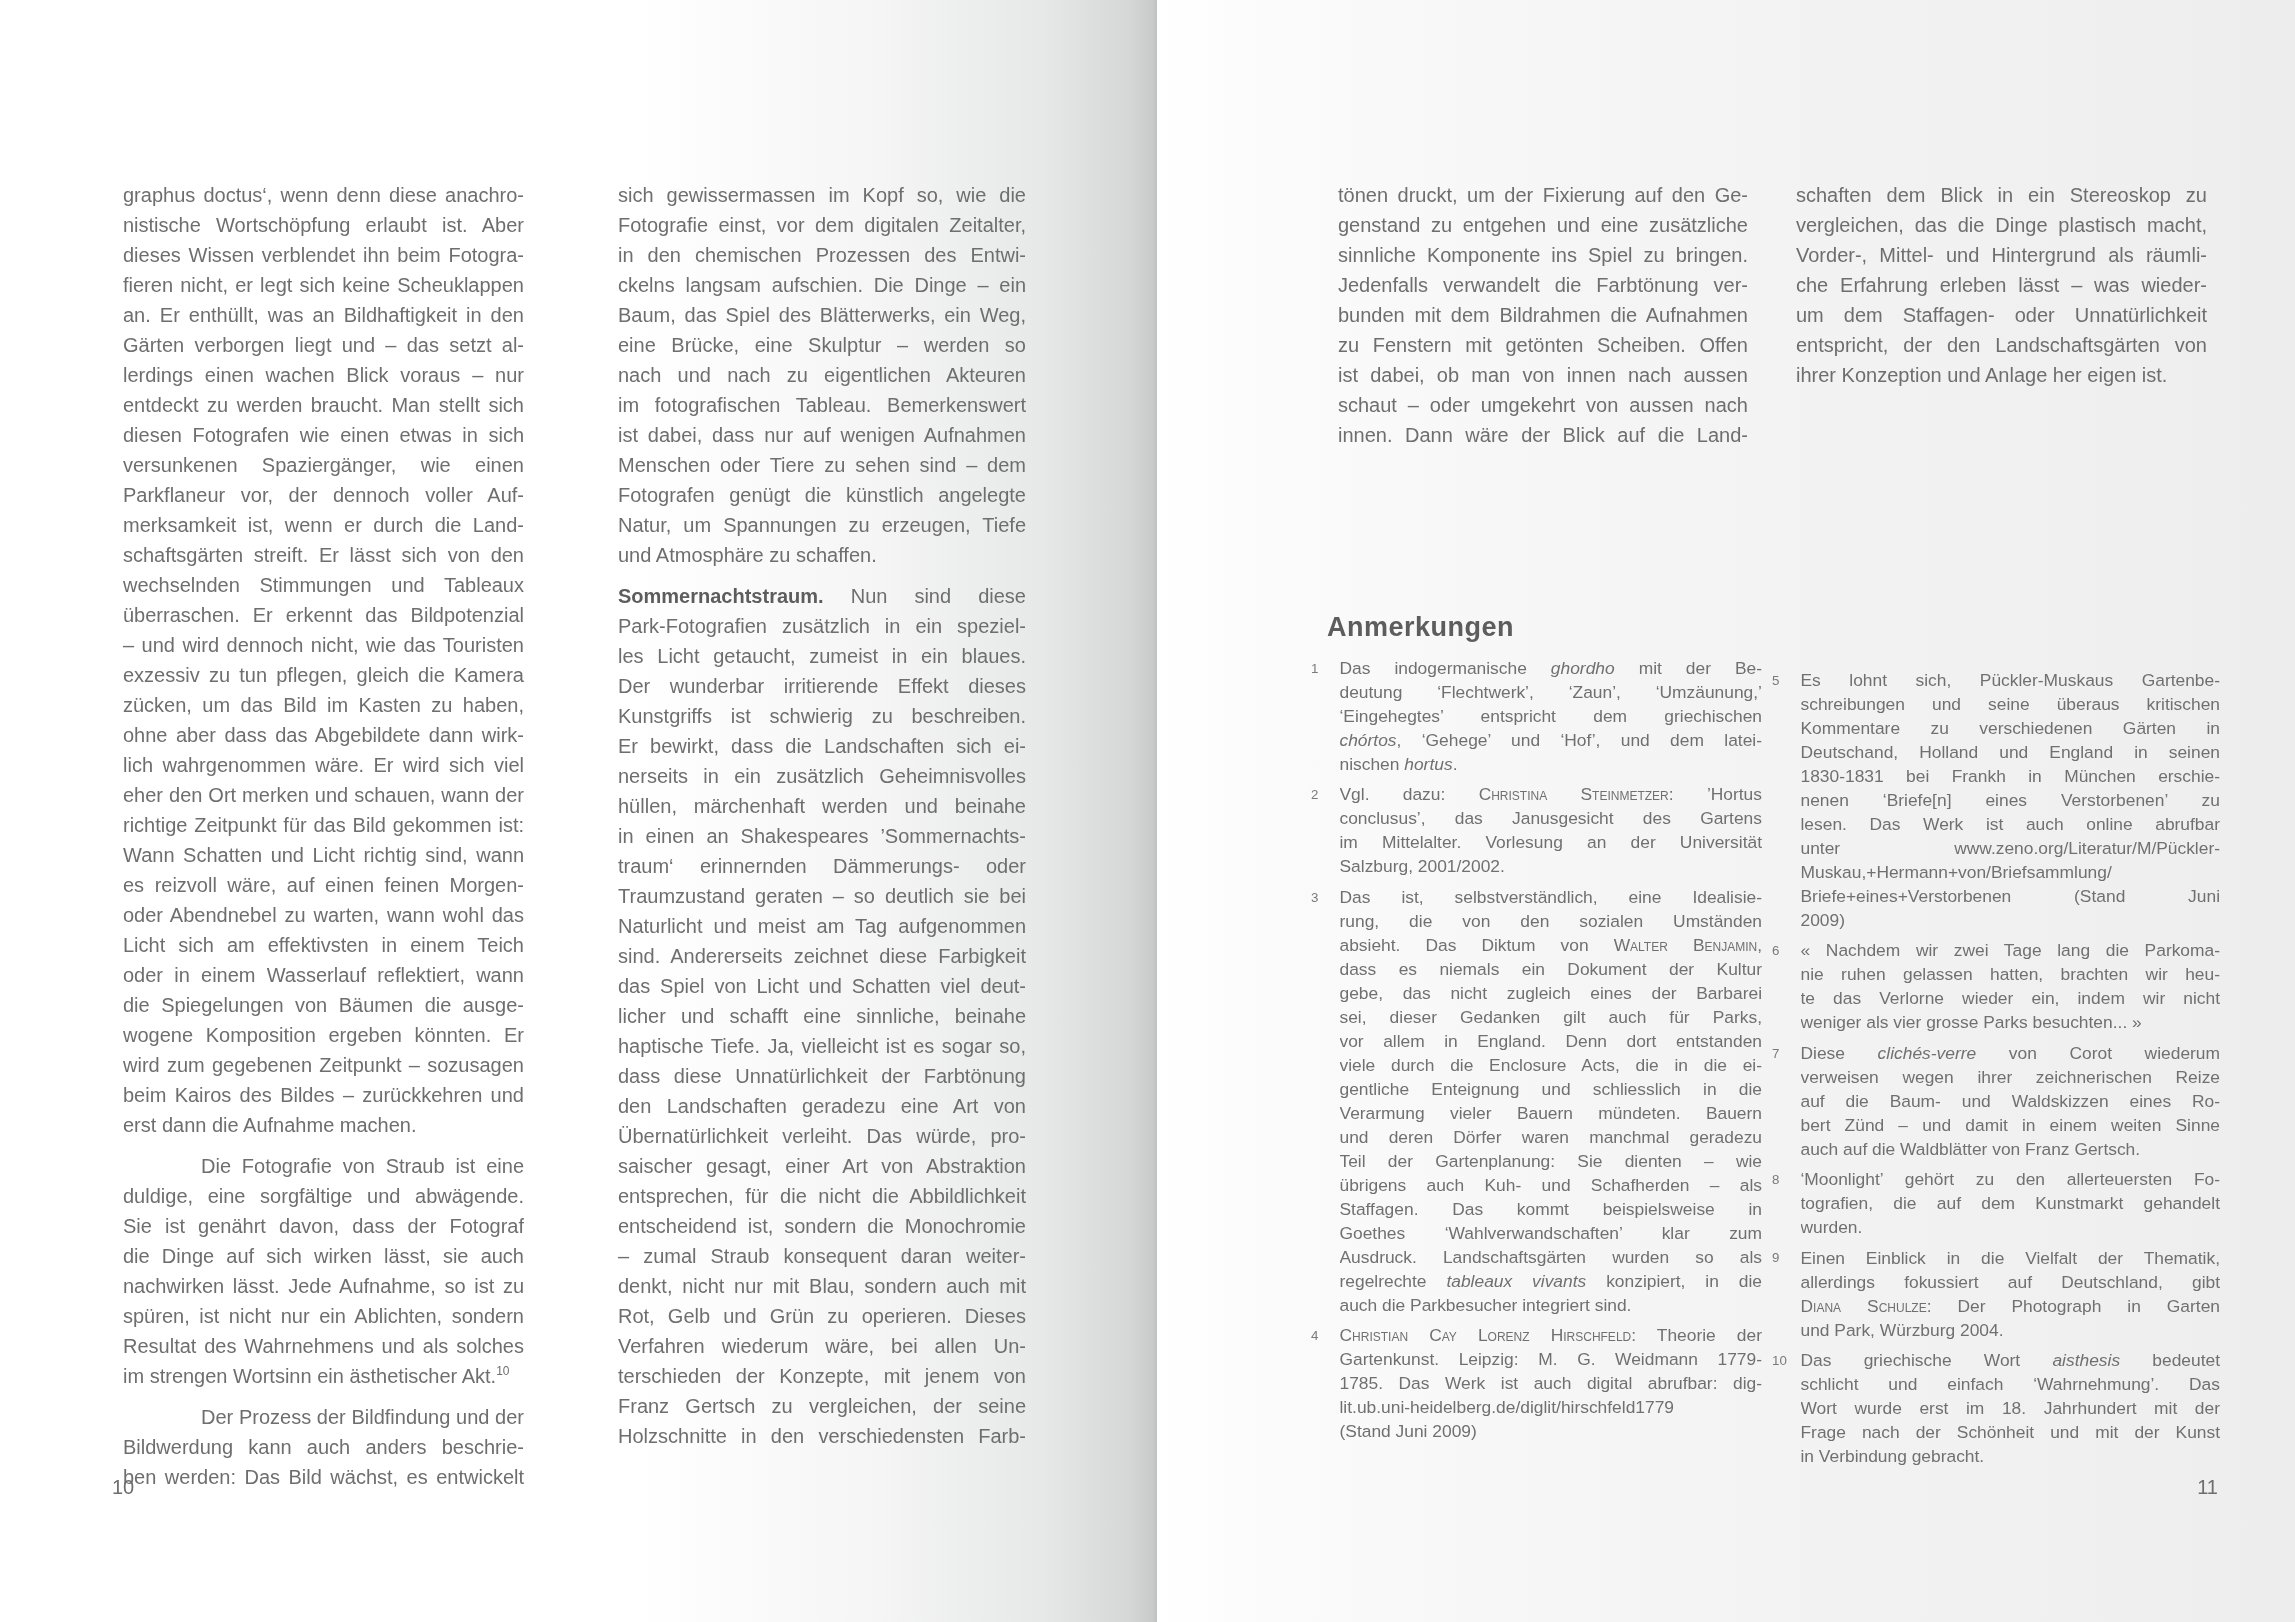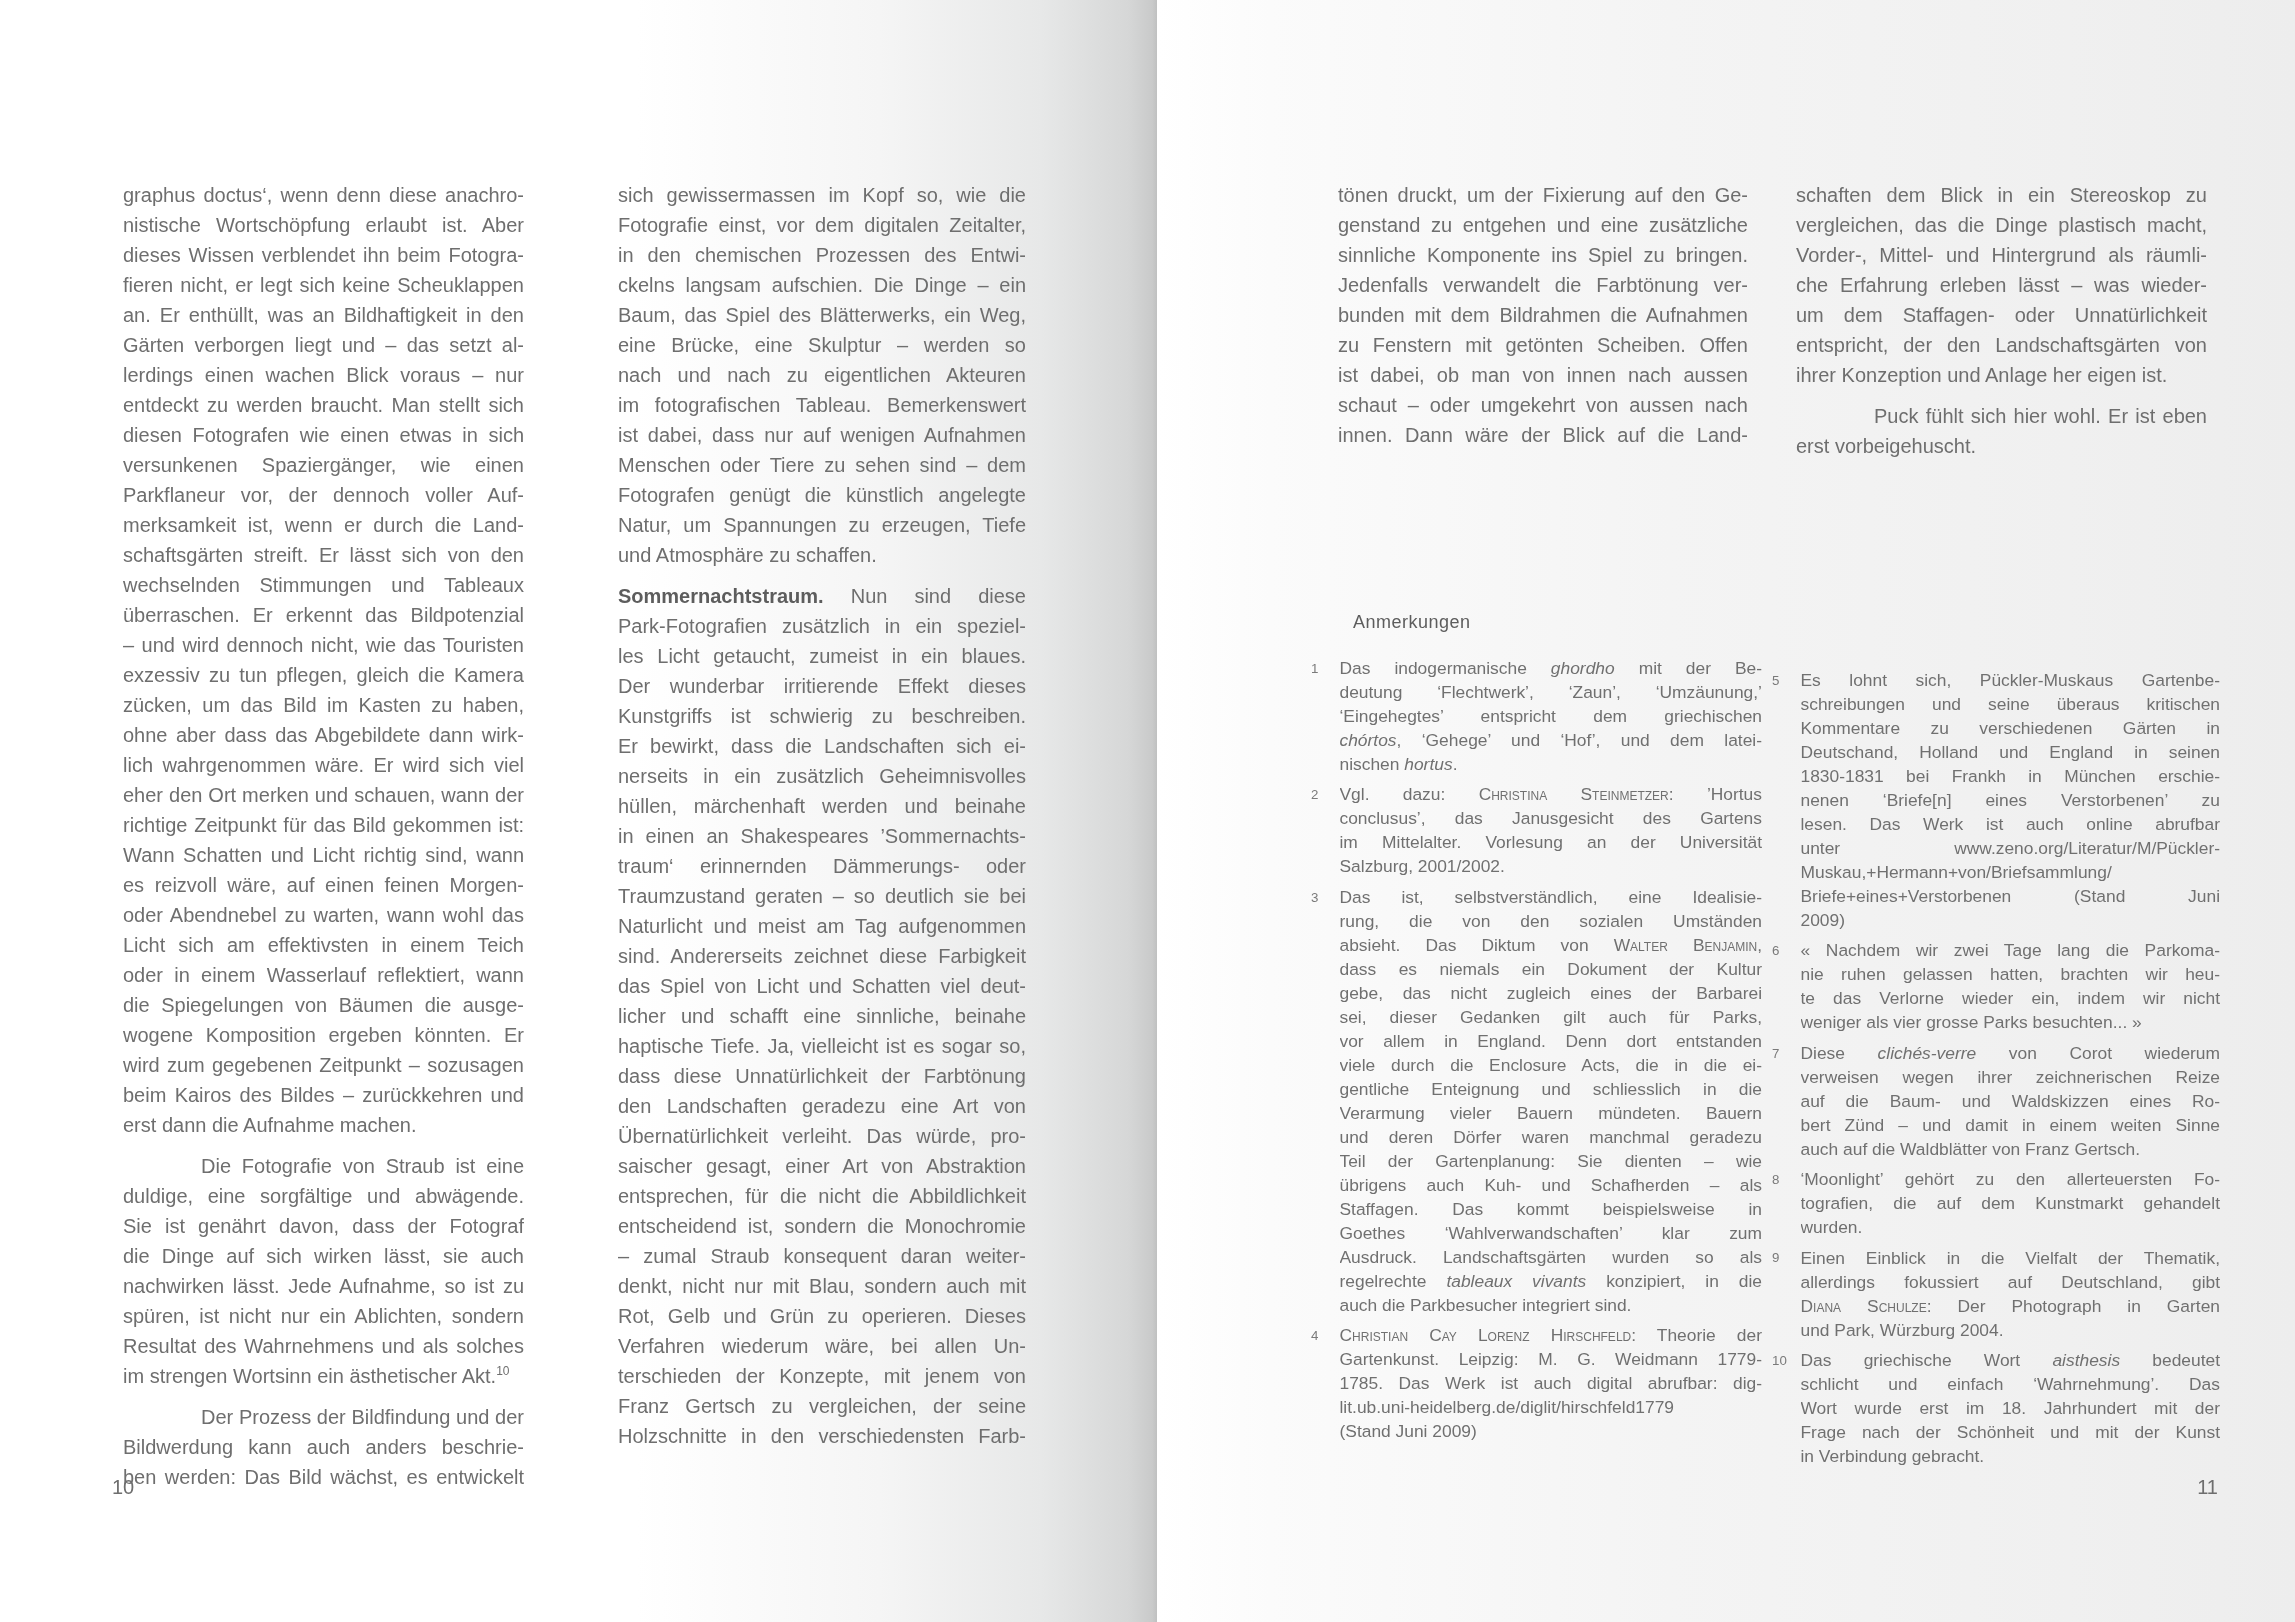--- a/index.html
+++ b/index.html
@@ -23,21 +23,21 @@
   .line{height:30px;overflow:hidden;}
   .notescol .line{height:24px;}
   .jl{text-align:justify;text-align-last:justify;}
   .ll{text-align:left;text-align-last:left;}
   .para{margin:11px;}
   b{color:#5d5d5d;}
   .sc{font-variant:small-caps;}
   sup{font-size:12px;vertical-align:super;line-height:0;}
   .notes-heading{
     position:absolute;left:1327px;top:612px;
-    color:#5d5d5d;font-size:18px;font-weight:normal;letter-spacing:0.5px;margin-left:26px;
+    color:#5d5d5d;font-size:27px;font-weight:bold;letter-spacing:0.5px;
   }
   .note-row{display:flex;align-items:flex-start;}
   .note-row + .note-row{margin-top:6.4px;}
   .note-num{
     flex:0 0 28.5px;font-size:13.3px;color:#7a7a7a;
     padding-top:0.9px;
   }
   .note-text{flex:1 1 auto;min-width:0;}
   .pagenum{position:absolute;color:#6e6e6e;font-size:20px;}
   #pagenum-left{left:112px;top:1476px;}
@@ -171,24 +171,20 @@
   <div id="col4" class="bodycol">
       <div class="para">
         <div class="line jl">schaften dem Blick in ein Stereoskop zu</div>
         <div class="line jl">vergleichen, das die Dinge plastisch macht,</div>
         <div class="line jl">Vorder-, Mittel- und Hintergrund als räumli-</div>
         <div class="line jl">che Erfahrung erleben lässt – was wieder-</div>
         <div class="line jl">um dem Staffagen- oder Unnatürlichkeit</div>
         <div class="line jl">entspricht, der den Landschaftsgärten von</div>
         <div class="line ll">ihrer Konzeption und Anlage her eigen ist.</div>
       </div>
-      <div class="para">
-        <div class="line jl" style="text-indent: 78px;">Puck fühlt sich hier wohl. Er ist eben</div>
-        <div class="line ll">erst vorbeigehuscht.</div>
-      </div>
     </div>
 
   <div class="notes-heading">Anmerkungen</div>
   <div id="notes1" class="notescol">
       <div class="note-row">
         <div class="note-num">1</div>
         <div class="note-text">
           <div class="line jl">Das indogermanische <i>ghordho</i> mit der Be-</div>
           <div class="line jl">deutung ‘Flechtwerk’, ‘Zaun’, ‘Umzäunung,’</div>
           <div class="line jl">‘Eingehegtes’ entspricht dem griechischen</div>

